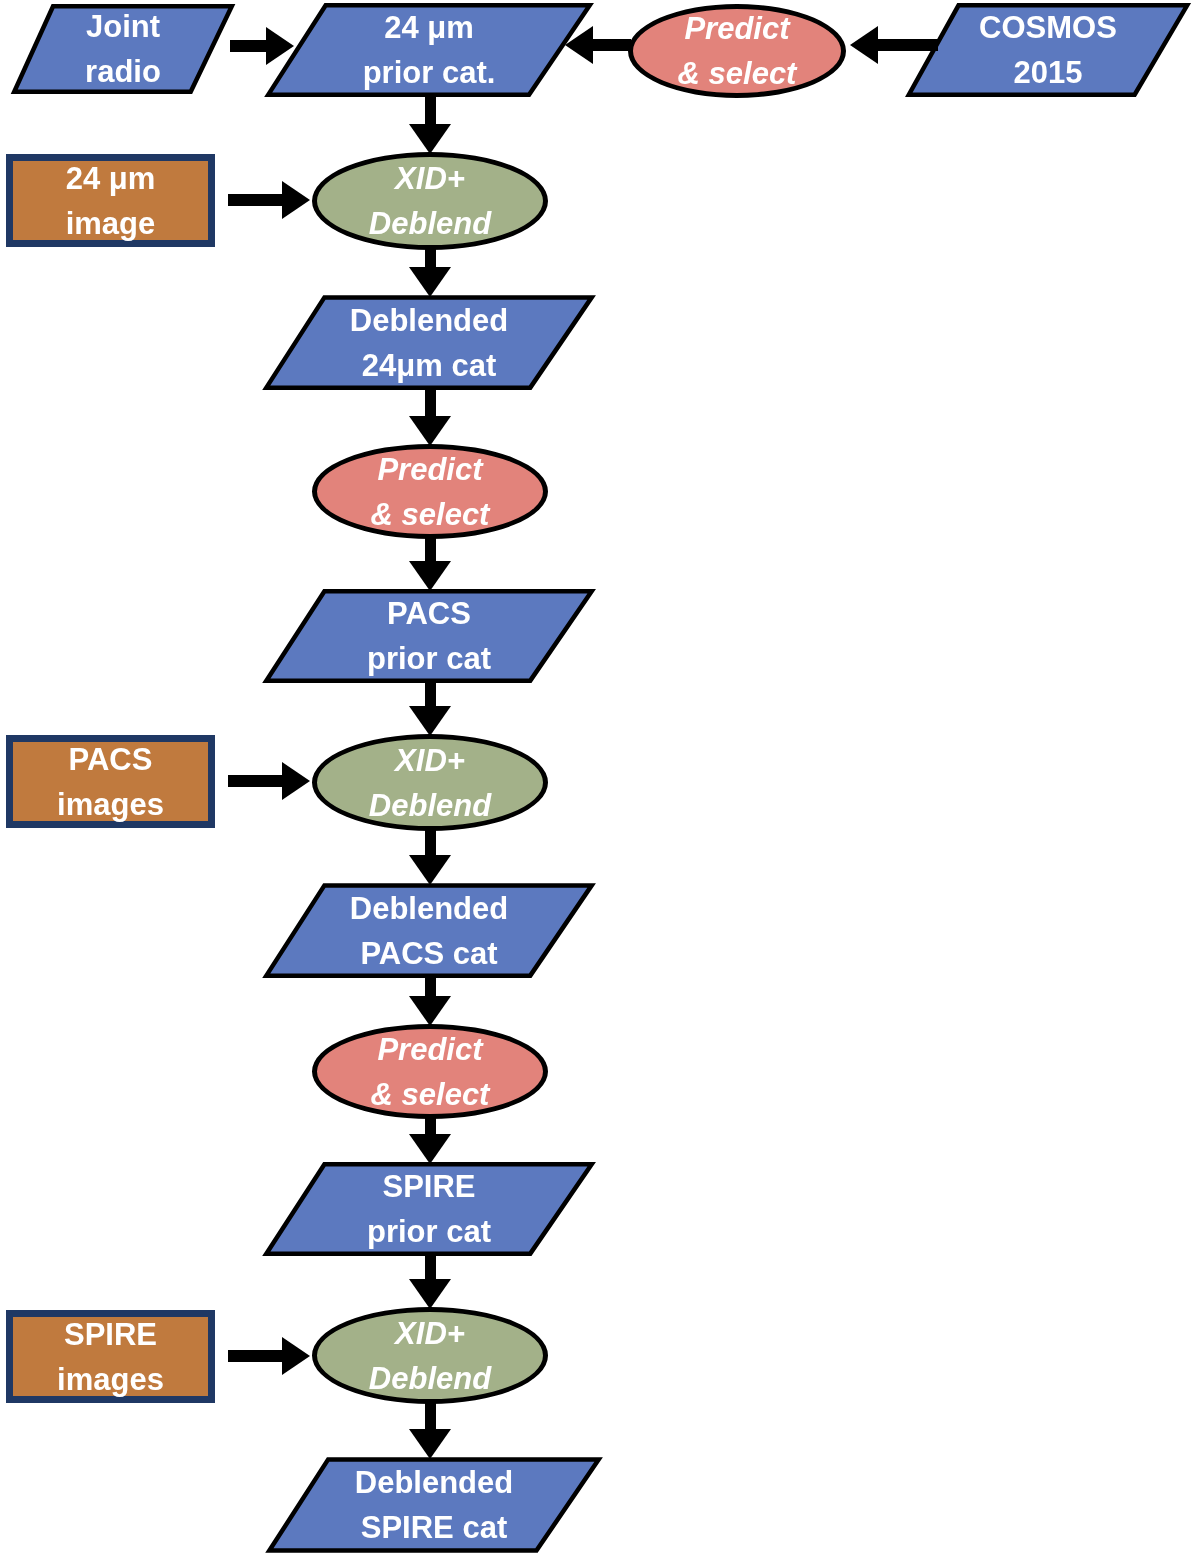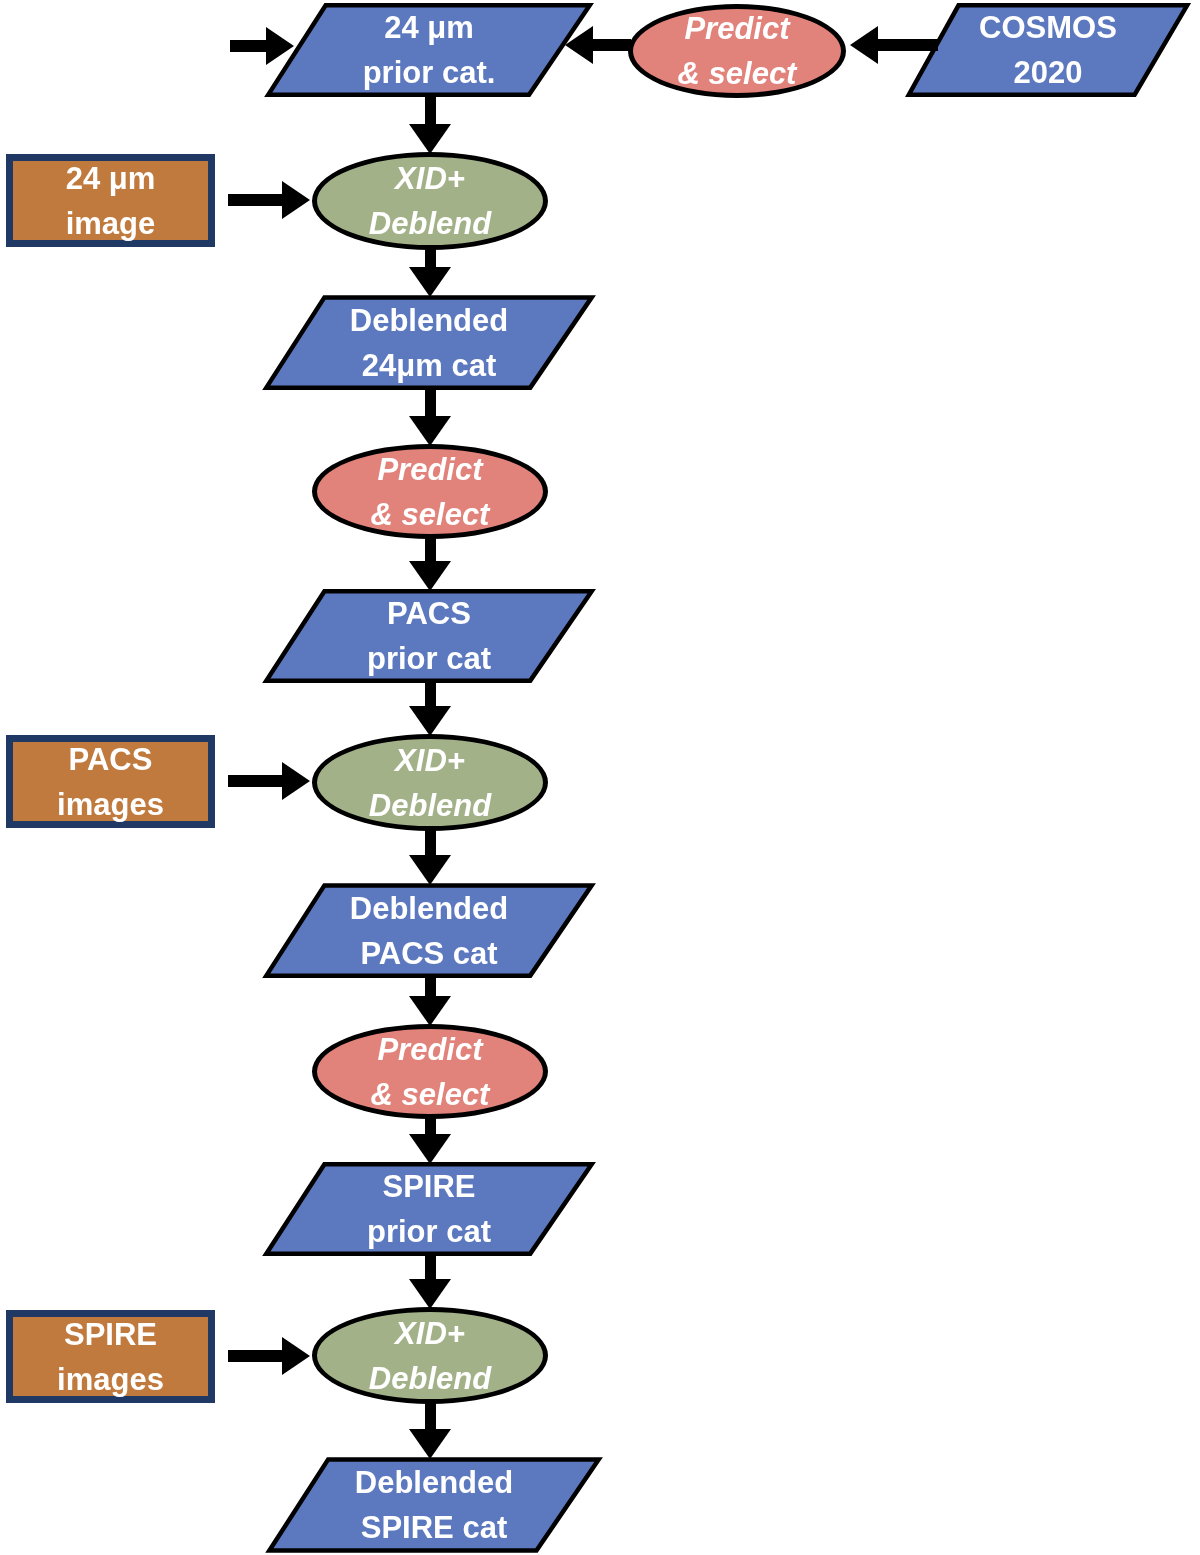--- a/index.html
+++ b/index.html
@@ -90,40 +90,47 @@
     border-top: 19px solid transparent;
     border-bottom: 19px solid transparent;
     border-right: 28px solid var(--arrow-black);
   }
 </style>
 </head>
 <body>
 
 <div class="canvas">
 
+  <div class="node para" style="left:12px;top:4px;width:222px;height:90px;">
+    <svg class="shape" viewBox="0 0 100 100" preserveAspectRatio="none">
+        <polygon points="18.5,2.5 99,2.5 80.5,97.5 1,97.5"></polygon>
+      </svg>
+    <div class="label">Joint
+radio</div>
+  </div>
 
   <div class="node para" style="left:265px;top:3px;width:328px;height:94px;">
     <svg class="shape" viewBox="0 0 100 100" preserveAspectRatio="none">
         <polygon points="18.5,2.5 99,2.5 80.5,97.5 1,97.5"></polygon>
       </svg>
     <div class="label">24 μm
 prior cat.</div>
   </div>
 
   <div class="node ellipse salmon" style="left:628px;top:4px;width:218px;height:94px;">
     <div class="label">Predict
 &amp; select</div>
   </div>
 
   <div class="node para" style="left:906px;top:3px;width:284px;height:94px;">
     <svg class="shape" viewBox="0 0 100 100" preserveAspectRatio="none">
         <polygon points="18.5,2.5 99,2.5 80.5,97.5 1,97.5"></polygon>
       </svg>
     <div class="label">COSMOS
-2020</div>
+2015</div>
   </div>
 
   <div class="node rect" style="left:6px;top:154px;width:209px;height:93px;">
     <div class="label">24 μm
 image</div>
   </div>
 
   <div class="node ellipse green" style="left:312px;top:152px;width:236px;height:98px;">
     <div class="label">XID+
 Deblend</div>

